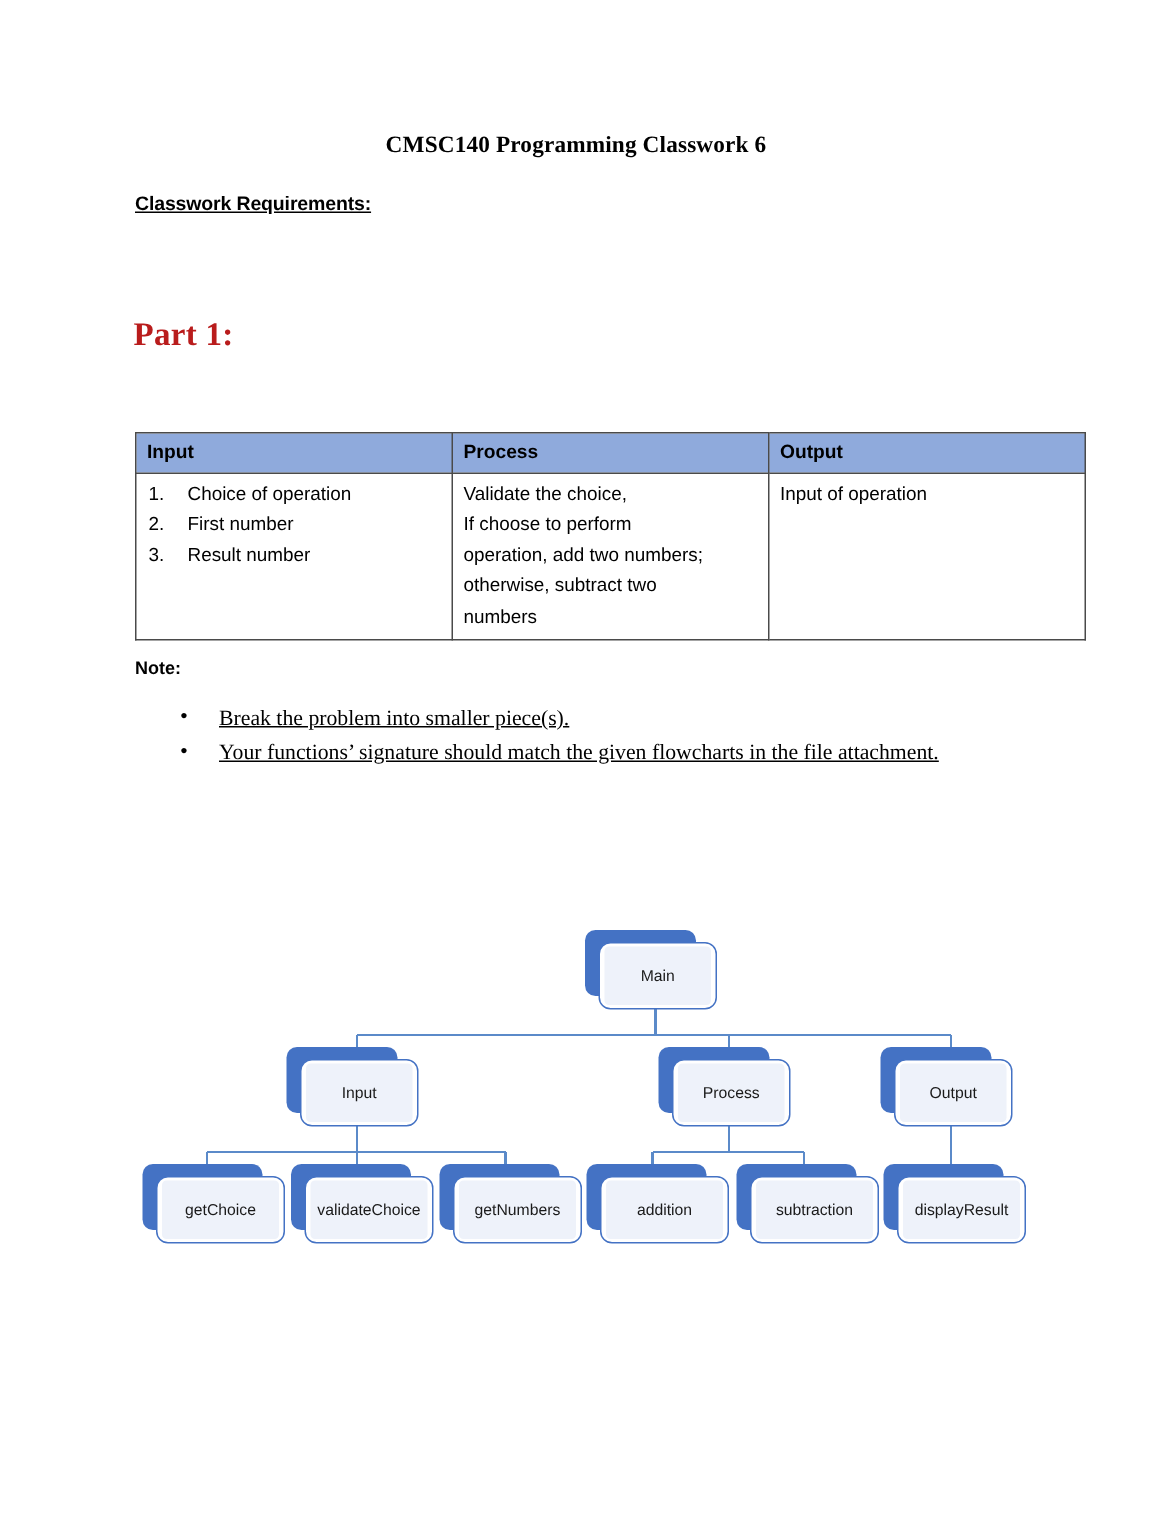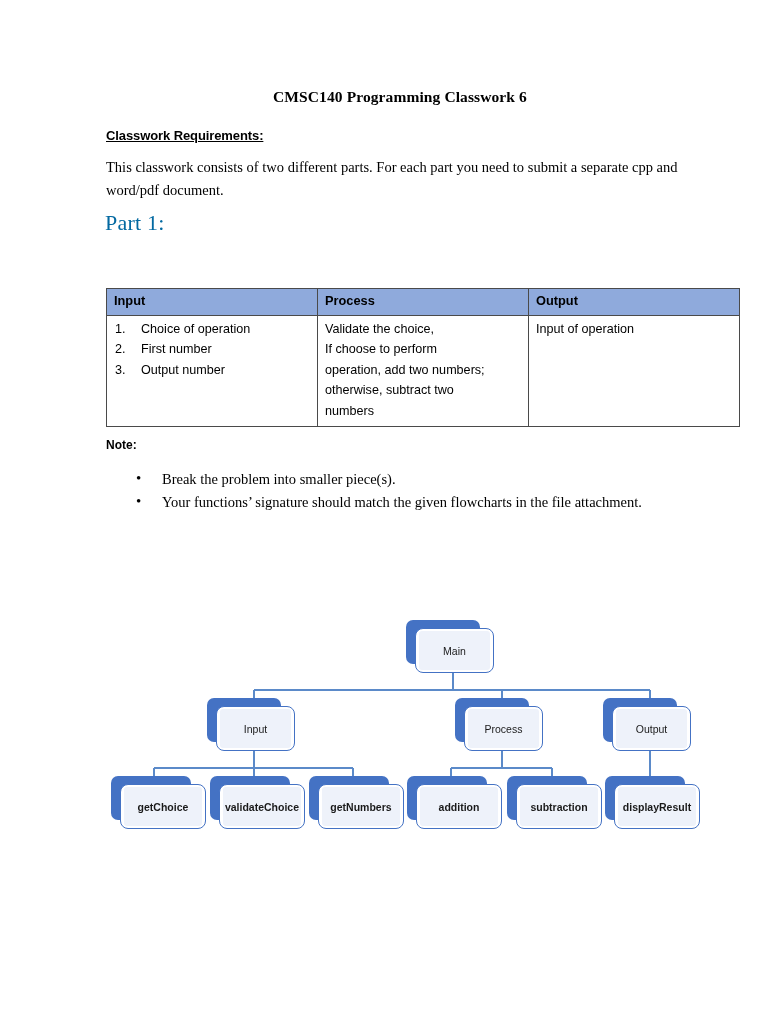--- a/index.html
+++ b/index.html
@@ -11,21 +11,21 @@
     width: 768px;
     height: 1024px;
     position: relative;
     overflow: hidden;
     font-family: "Liberation Serif", serif;
     color: #000000;
   }
 
   .page {
     position: absolute;
-    left: 16px; top: 0;
+    left: 0; top: 0;
     width: 693px;
     height: 1024px;
   }
 
   
   .doc-title {
     position: absolute;
     left: 90px;
     top: 88px;
     width: 588px;
@@ -54,23 +54,23 @@
     width: 592px;
     font-size: 14.5px;
     line-height: 23px;
   }
 
   .part-head {
     position: absolute;
     left: 89px;
     top: 210px;
     font-family: "Liberation Serif", serif;
-    font-weight: normal;
+    font-weight: bold;
     font-size: 22px;
-    color: #0369a1;
+    color: #b91c1c;
     letter-spacing: 0.2px;
   }
 
   .part-para {
     position: absolute;
     left: 90px;
     top: 240px;
     width: 584px;
     font-size: 14.5px;
     line-height: 23px;
@@ -135,20 +135,21 @@
     font-size: 12px;
   }
   .note-list {
     position: absolute;
     left: 118px;
     top: 468px;
     width: 570px;
     margin: 0;
     padding: 0;
     list-style: none;
+    text-decoration: underline;
   }
   .note-list li {
     position: relative;
     padding-left: 28px;
     font-size: 14.5px;
     line-height: 23px;
   }
   .note-list li::before {
     content: "\2022";
     position: absolute;
@@ -210,51 +211,50 @@
     align-items: center;
     justify-content: center;
     font-family: "Liberation Sans", sans-serif;
     font-size: 10.5px;
     color: #1a1a1a;
     line-height: 12px;
   }
   .node.wide .shadow { width: 80px; }
   .node.wide .face  { width: 86px; }
   .node.wide .inner { width: 78px; }
-  .node.wide .label { width: 86px; font-weight: bold; }
+  .node.wide .label { width: 86px; }
 </style>
 </head>
 <body>
 
 <div class="page">
 
   <div class="doc-title">CMSC140 Programming Classwork 6</div>
 
   <div class="section-head">Classwork Requirements:</div>
 
-  <div class="intro-para">This classwork consists of two different parts. For each part you need to submit a separate cpp and word/pdf document.</div>
 
   <div class="part-head">Part 1:</div>
 
 
   <table class="io-table">
     <thead>
       <tr>
         <th class="col-a">Input</th>
         <th class="col-b">Process</th>
         <th class="col-c">Output</th>
       </tr>
     </thead>
     <tbody>
       <tr>
         <td>
           <ol class="num-list">
             <li><span class="n">1.</span><span>Choice of operation</span></li>
             <li><span class="n">2.</span><span>First number</span></li>
-            <li><span class="n">3.</span><span>Output number</span></li>
+            <li><span class="n">3.</span><span>Result number</span></li>
           </ol>
         </td>
         <td>
           <span class="proc-line">Validate the choice,</span>
           <span class="proc-line">If choose to perform</span>
           <span class="proc-line">operation, add two numbers;</span>
           <span class="proc-line">otherwise, subtract two</span>
           <span class="proc-line">numbers</span>
         </td>
         <td>Input of operation</td>

